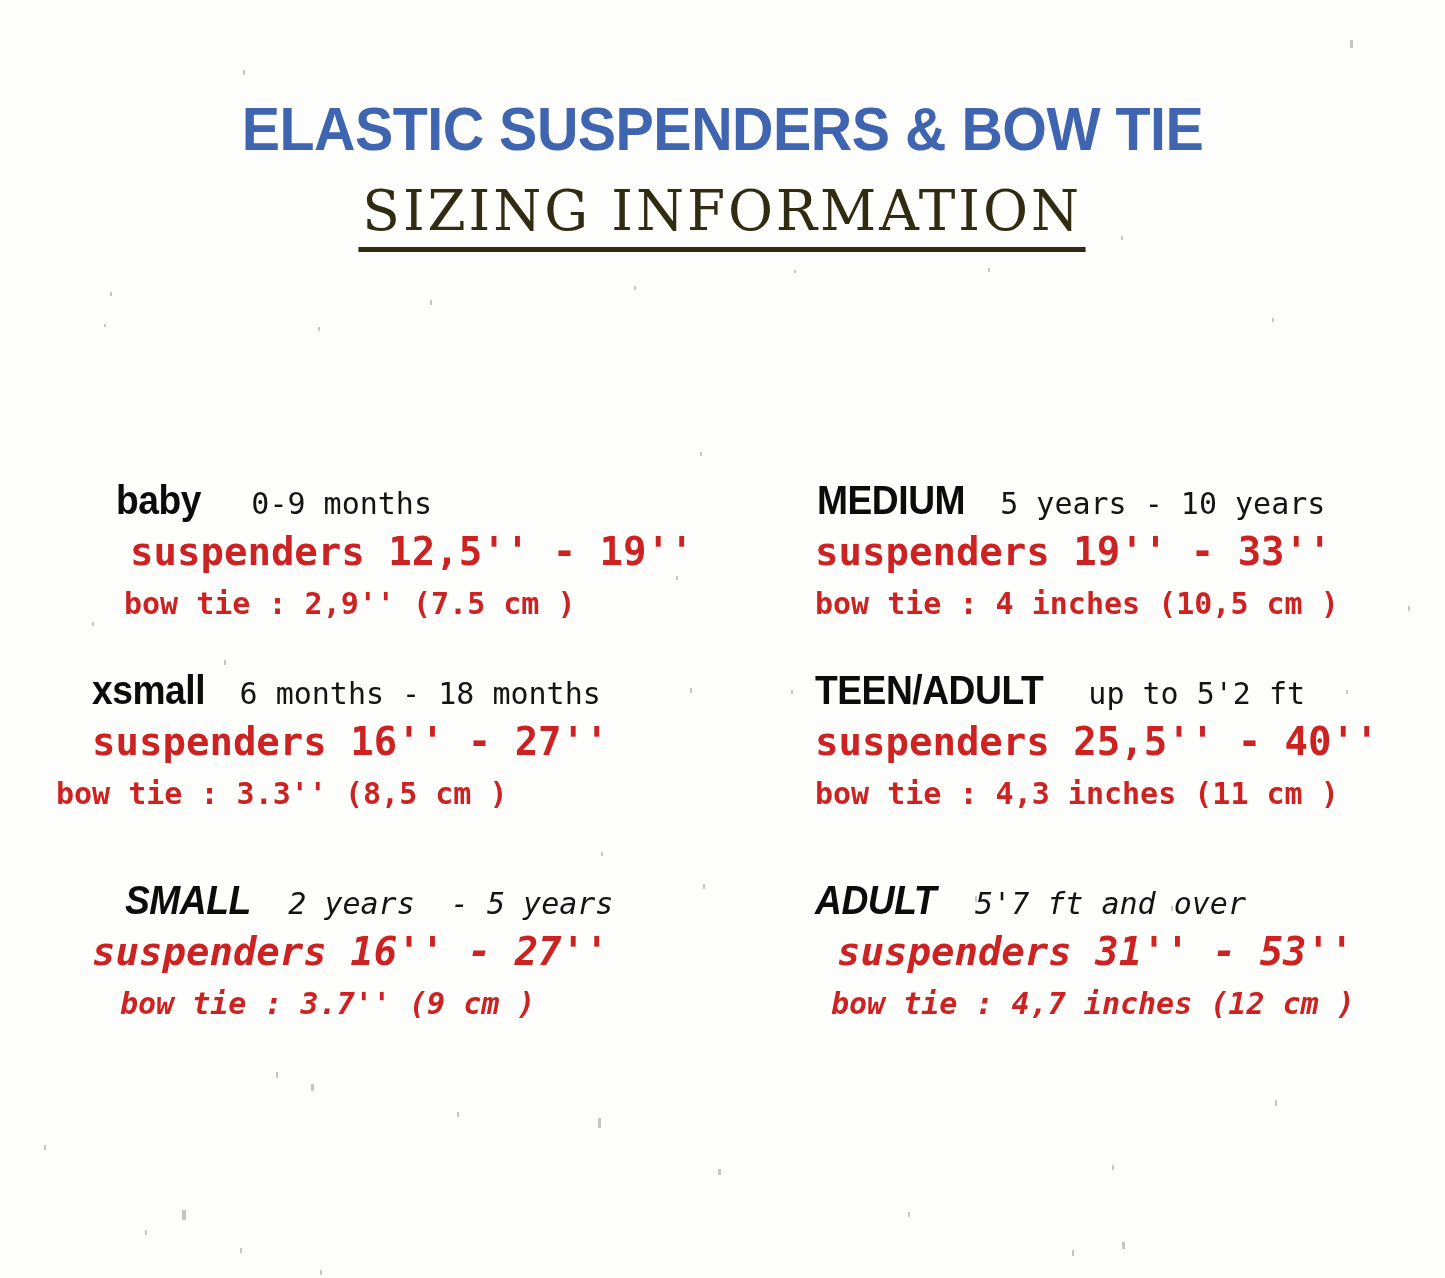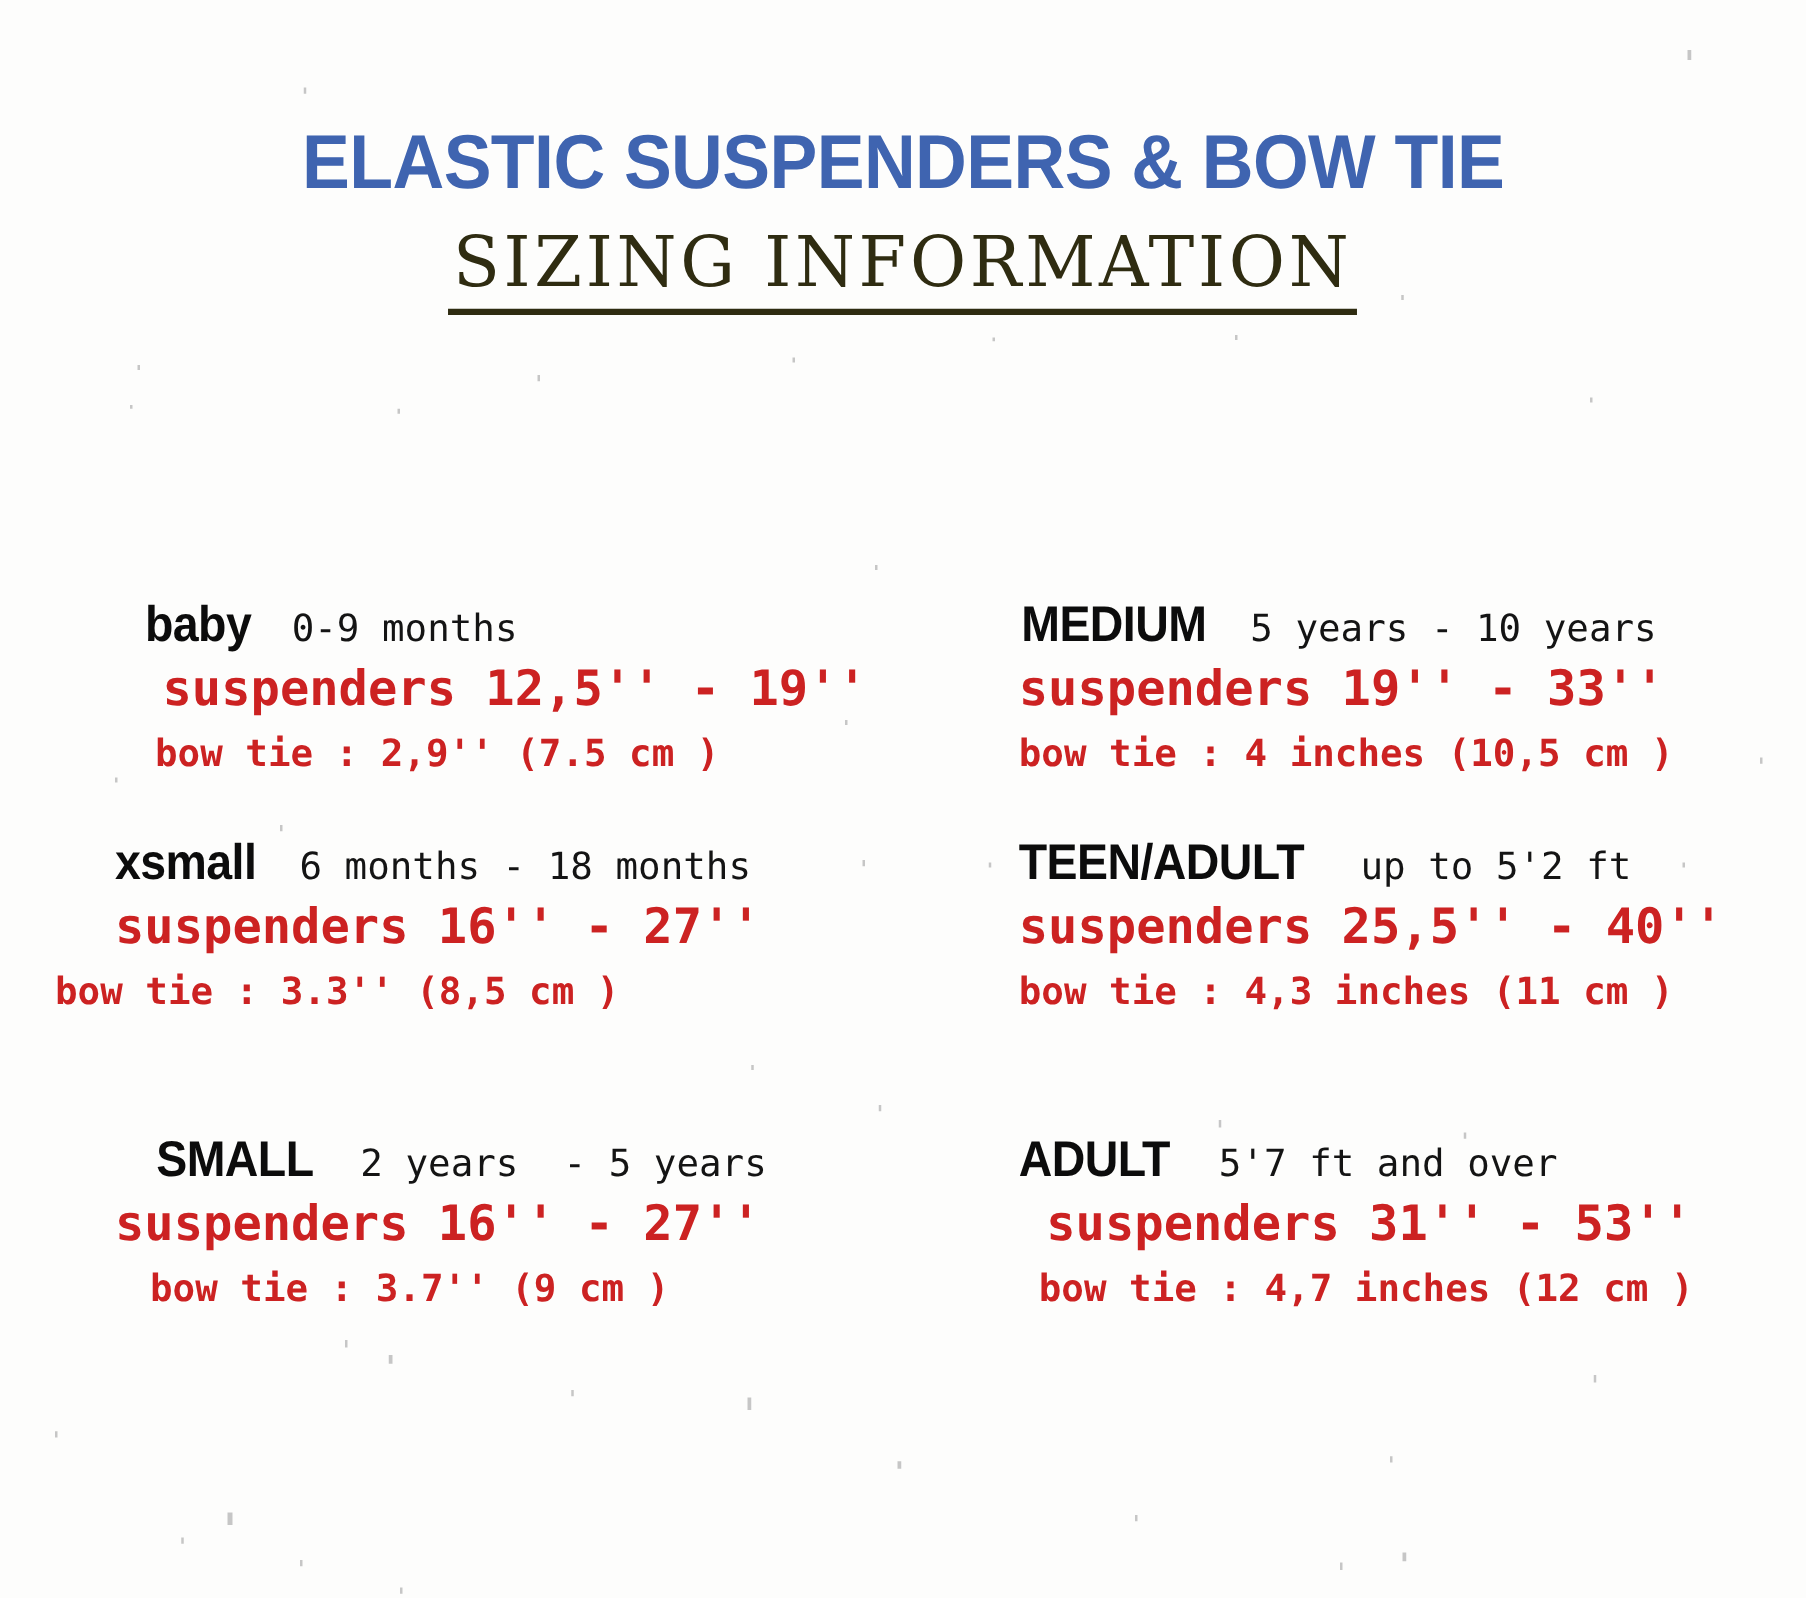--- a/index.html
+++ b/index.html
@@ -82,21 +82,21 @@
   }
   .col-left  { left: 0px; }
   .col-right { left: 745px; }
 
   .entry {
     position: absolute;
     width: 700px;
   }
   .entry-0 { top: 0px; }
   .entry-1 { top: 190px; }
-  .entry-2 { top: 428px; }
+  .entry-2 { top: 400px; font-style: italic; }
 
   .entry-head {
     display: flex;
     align-items: baseline;
     white-space: nowrap;
   }
   .size-name {
     font-family: "Liberation Sans", sans-serif;
     font-weight: bold;
     font-size: 40px;
@@ -185,33 +185,33 @@
     </div>
   </div>
 
   <div class="grid">
 
     <div class="col col-left">
 
       <div class="entry entry-0">
         <div class="entry-head" style="padding-left:116px;">
           <span class="size-name">baby</span>
-          <span class="age-range" style="margin-left:26px;">0-9 months</span>
+          <span class="age-range" style="margin-left:44px;">0-9 months</span>
         </div>
         <div class="line-red line-susp" style="padding-left:130px;">suspenders 12,5'' - 19''</div>
         <div class="line-red line-bow" style="padding-left:124px;">bow tie : 2,9'' (7.5 cm )</div>
       </div>
 
       <div class="entry entry-1">
         <div class="entry-head" style="padding-left:92px;">
           <span class="size-name">xsmall</span>
           <span class="age-range" style="margin-left:26px;">6 months - 18 months</span>
         </div>
         <div class="line-red line-susp" style="padding-left:92px;">suspenders 16'' - 27''</div>
-        <div class="line-red line-bow" style="padding-left:44px;">bow tie : 3.3'' (8,5 cm )</div>
+        <div class="line-red line-bow" style="padding-left:56px;">bow tie : 3.3'' (8,5 cm )</div>
       </div>
 
       <div class="entry entry-2">
         <div class="entry-head" style="padding-left:125px;">
           <span class="size-name">SMALL</span>
           <span class="age-range" style="margin-left:28px;">2 years  - 5 years</span>
         </div>
         <div class="line-red line-susp" style="padding-left:92px;">suspenders 16'' - 27''</div>
         <div class="line-red line-bow" style="padding-left:120px;">bow tie : 3.7'' (9 cm )</div>
       </div>

